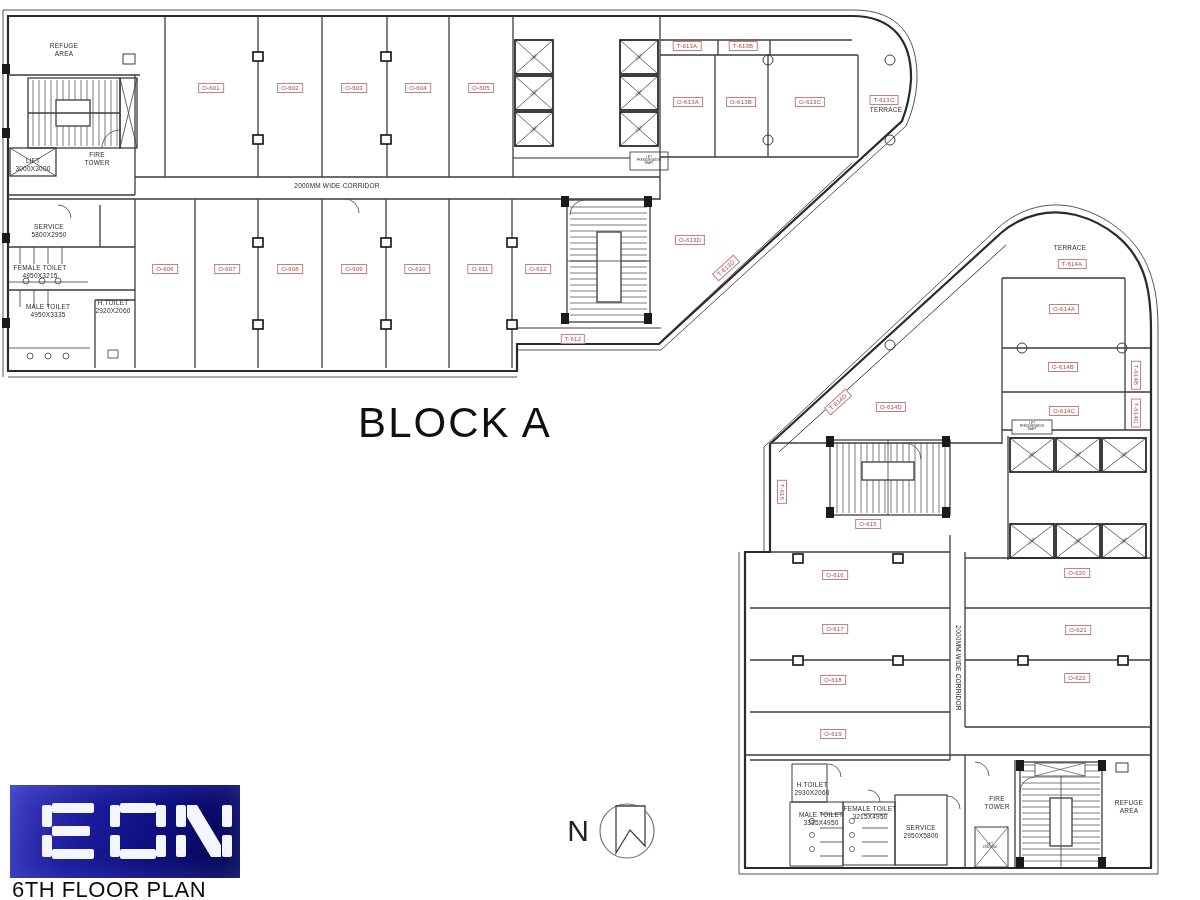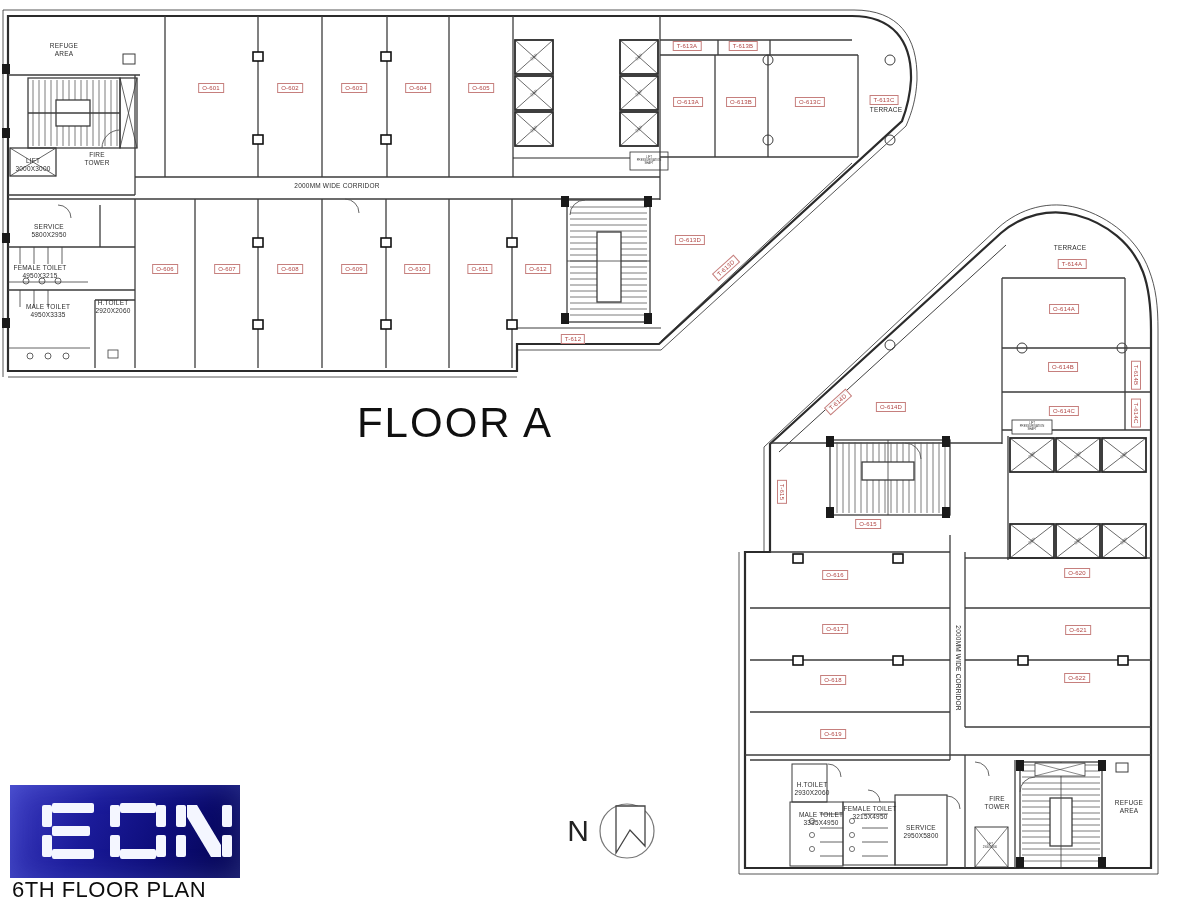--- a/index.html
+++ b/index.html
@@ -329,21 +329,21 @@
   <div class="lbl blk" style="left:921px;top:832px">SERVICE
 2950X5800</div>
   <div class="lbl blk" style="left:997px;top:803px">FIRE
 TOWER</div>
   <div class="lbl blk" style="left:1129px;top:807px">REFUGE
 AREA</div>
   <div class="note" style="left:990px;top:846px">LIFT
 2900X2900</div>
 </div>
 
-<div class="block-title">FLOOR A</div>
+<div class="block-title">BLOCK A</div>
 <div class="north-n">N</div>
 
 <div id="logo">
   <span class="sr">EON</span>
   <svg width="230" height="93" viewBox="0 0 230 93">
     <g fill="#f4f6ff">
 
       <g transform="translate(32,18)">
         <rect x="10" y="0" width="42" height="10" rx="2"></rect>
         <rect x="0" y="2" width="10" height="22" rx="2"></rect>

